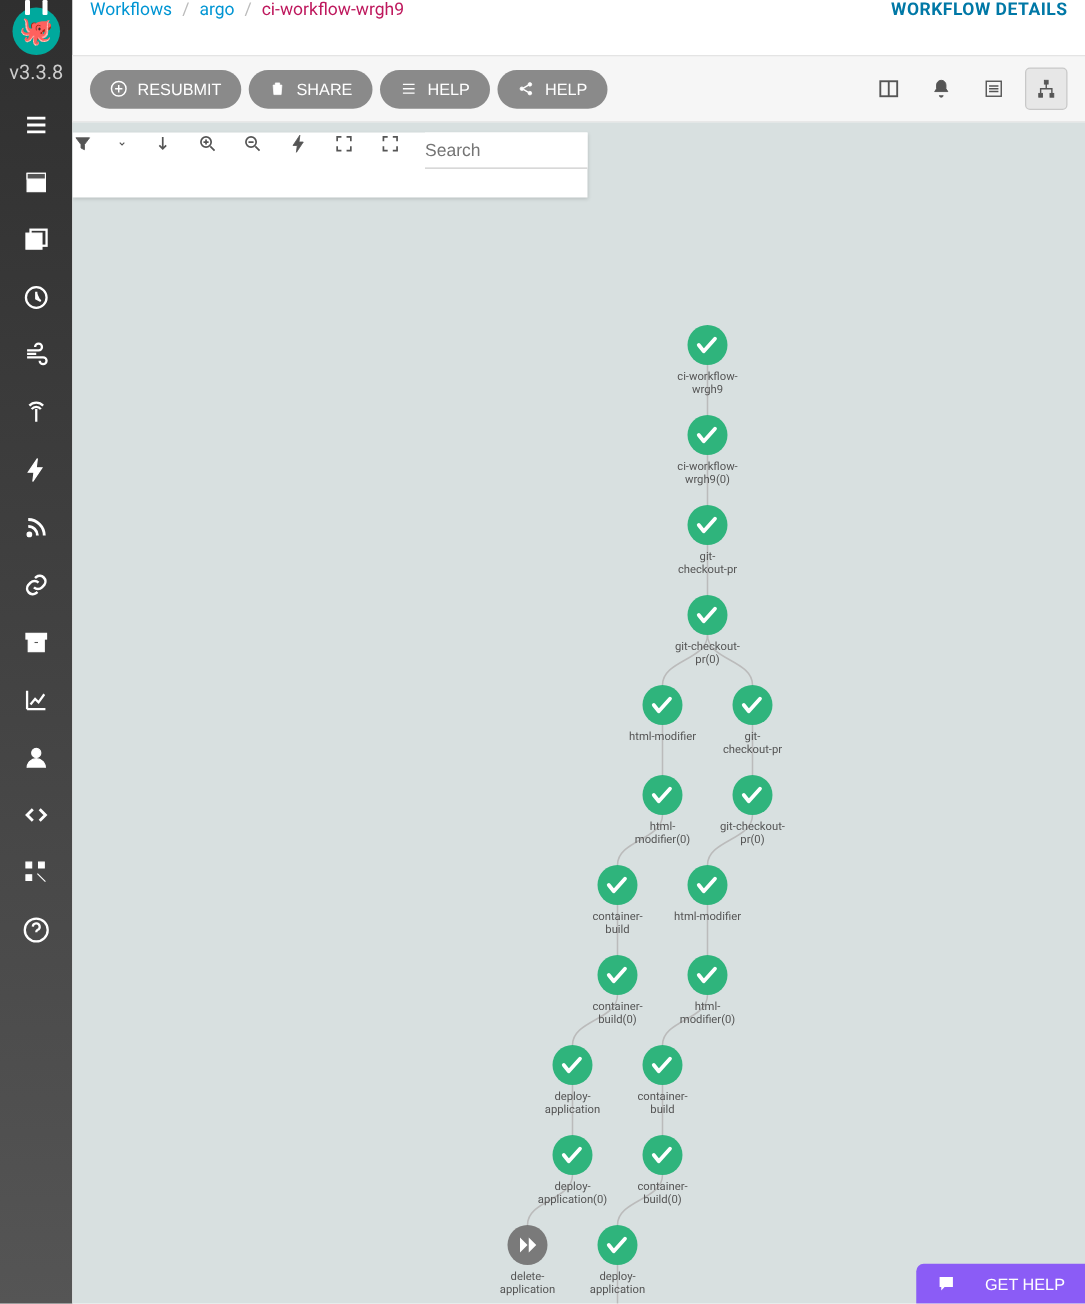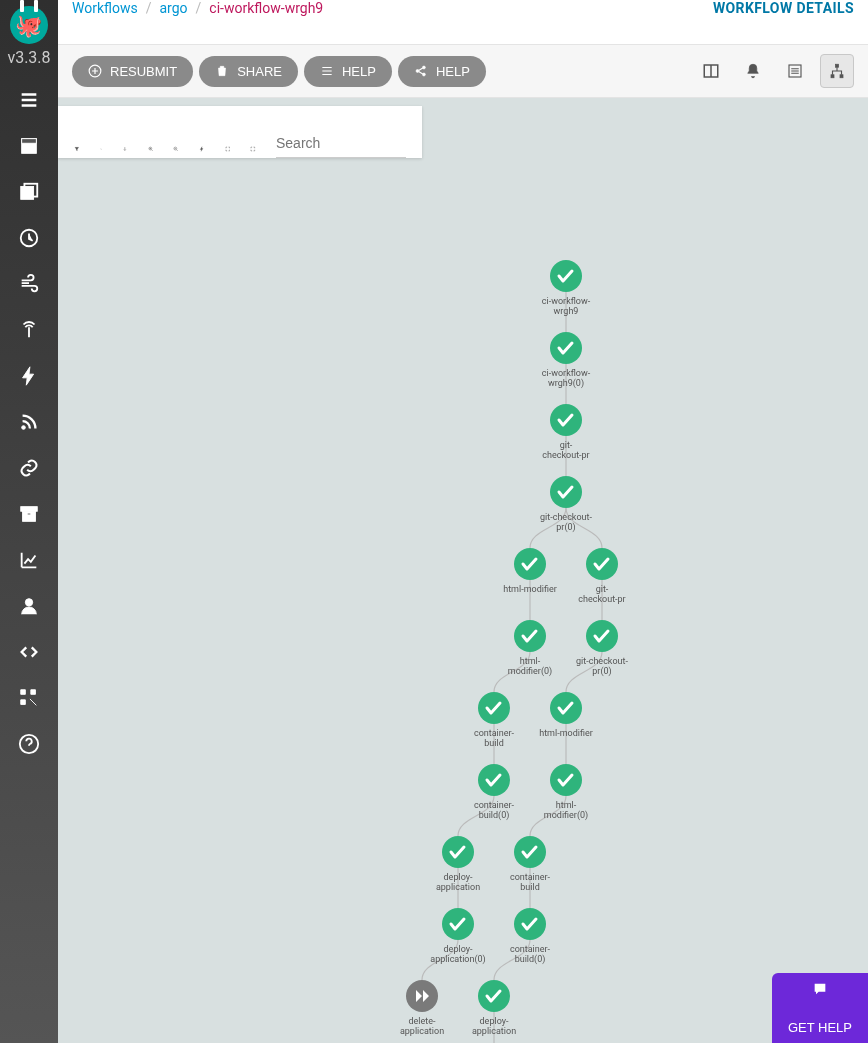--- a/index.html
+++ b/index.html
@@ -29,35 +29,35 @@
   .toolbar { height:54px; background:#f6f6f6; border-top:1px solid #e4e4e4; border-bottom:1px solid #e4e4e4; display:flex; align-items:center; padding:0 14px; gap:6px;}
   .pill { background:#8a8a8a; color:#fff; border:none; border-radius:20px; padding:8px 16px; font-size:13px; display:flex; align-items:center; gap:8px; cursor:pointer;}
   .pill svg { width:14px; height:14px; fill:#fff; stroke:#fff; }
   .right-tools { margin-left:auto; display:flex; gap:8px; align-items:center;}
   .icon-btn { width:34px; height:34px; border:1px solid transparent; border-radius:4px; display:flex; align-items:center; justify-content:center; cursor:pointer; background:transparent;}
   .icon-btn.active { background:#e7e7e7; border-color:#c8c8c8;}
   .icon-btn svg { width:18px; height:18px; fill:#555; stroke:#555; }
 
   
   .canvas { flex:1; background:#d8e0e0; position:relative; overflow:hidden;}
-  .filter-panel { position:absolute; top:8px; left:0; width:364px; height:52px; background:#fff; display:flex; align-items:flex-end; padding:0 16px; gap:20px; box-shadow:0 1px 3px rgba(0,0,0,0.15);}
+  .filter-panel { position:absolute; top:8px; left:0; width:412px; height:52px; background:#fff; display:flex; align-items:flex-start; padding:0 0; gap:20px; box-shadow:0 1px 3px rgba(0,0,0,0.15);}
   .fp-icon { width:18px; height:18px; fill:#555; stroke:#555; cursor:pointer;}
   .filter-panel .search { border:none; border-bottom:1px solid #ccc; padding:6px 0; width:130px; outline:none; font-size:14px;}
 
   
   .graph { position:absolute; top:0; left:0; width:100%; height:100%; }
   .edge { stroke:#bbb; stroke-width:1.2; fill:none;}
   .node-circle { fill:#2fb47c; }
   .node-circle.skip { fill:#7a7a7a; }
   .check { stroke:#fff; stroke-width:3; fill:none; stroke-linecap:round; stroke-linejoin:round;}
   .skip-arrows { fill:#fff; }
   .node-label { font-size:9px; fill:#555; text-anchor:middle; }
 
   
-  .help-btn { position:absolute; bottom:0; right:0; background:#6d28d9; color:#fff; border:none; border-top-left-radius:6px; padding:8px 16px; font-size:13px; display:flex; align-items:center; gap:23px; cursor:pointer;flex-direction:column;}
+  .help-btn { position:absolute; bottom:0; right:0; background:#8b5cf6; color:#fff; border:none; border-top-left-radius:6px; padding:8px 16px; font-size:13px; display:flex; align-items:center; gap:23px; cursor:pointer;}
   .help-btn svg{ width:16px; height:16px; fill:#fff;}
 
 </style>
 </head>
 <body>
 
 <div class="sidebar">
   <div class="logo">
       <span class="logo-face">🐙</span>
     </div>

